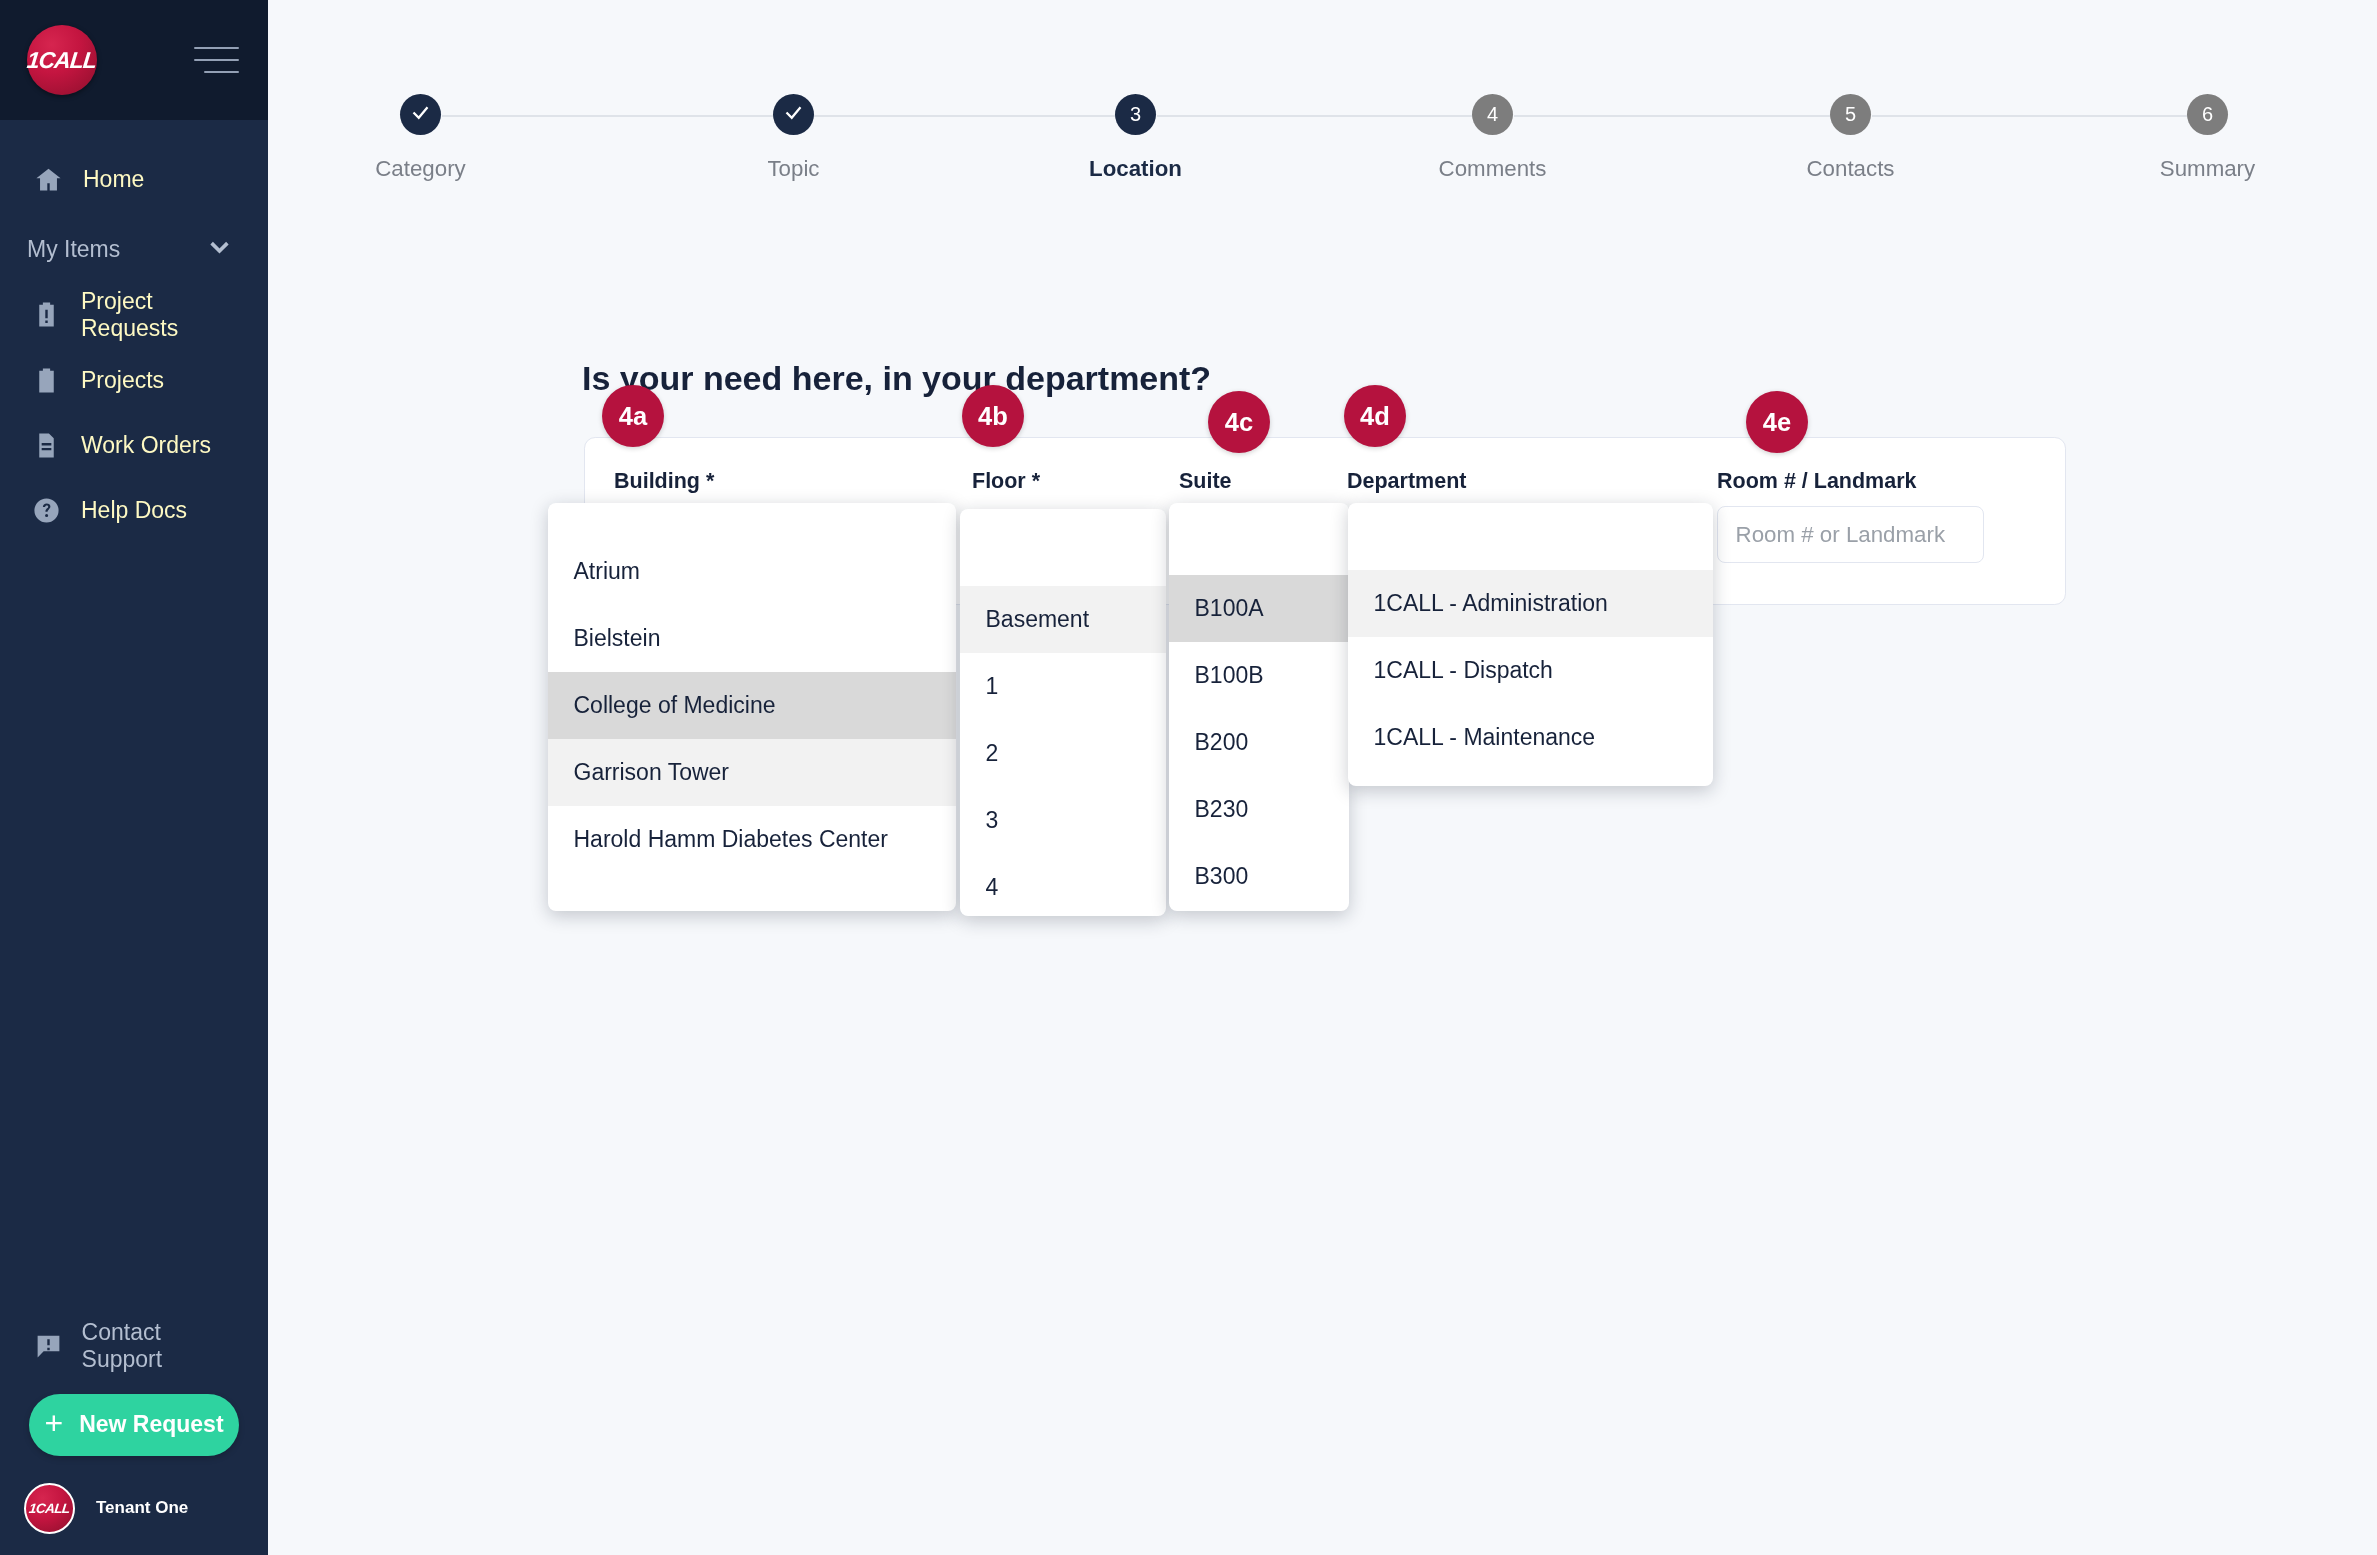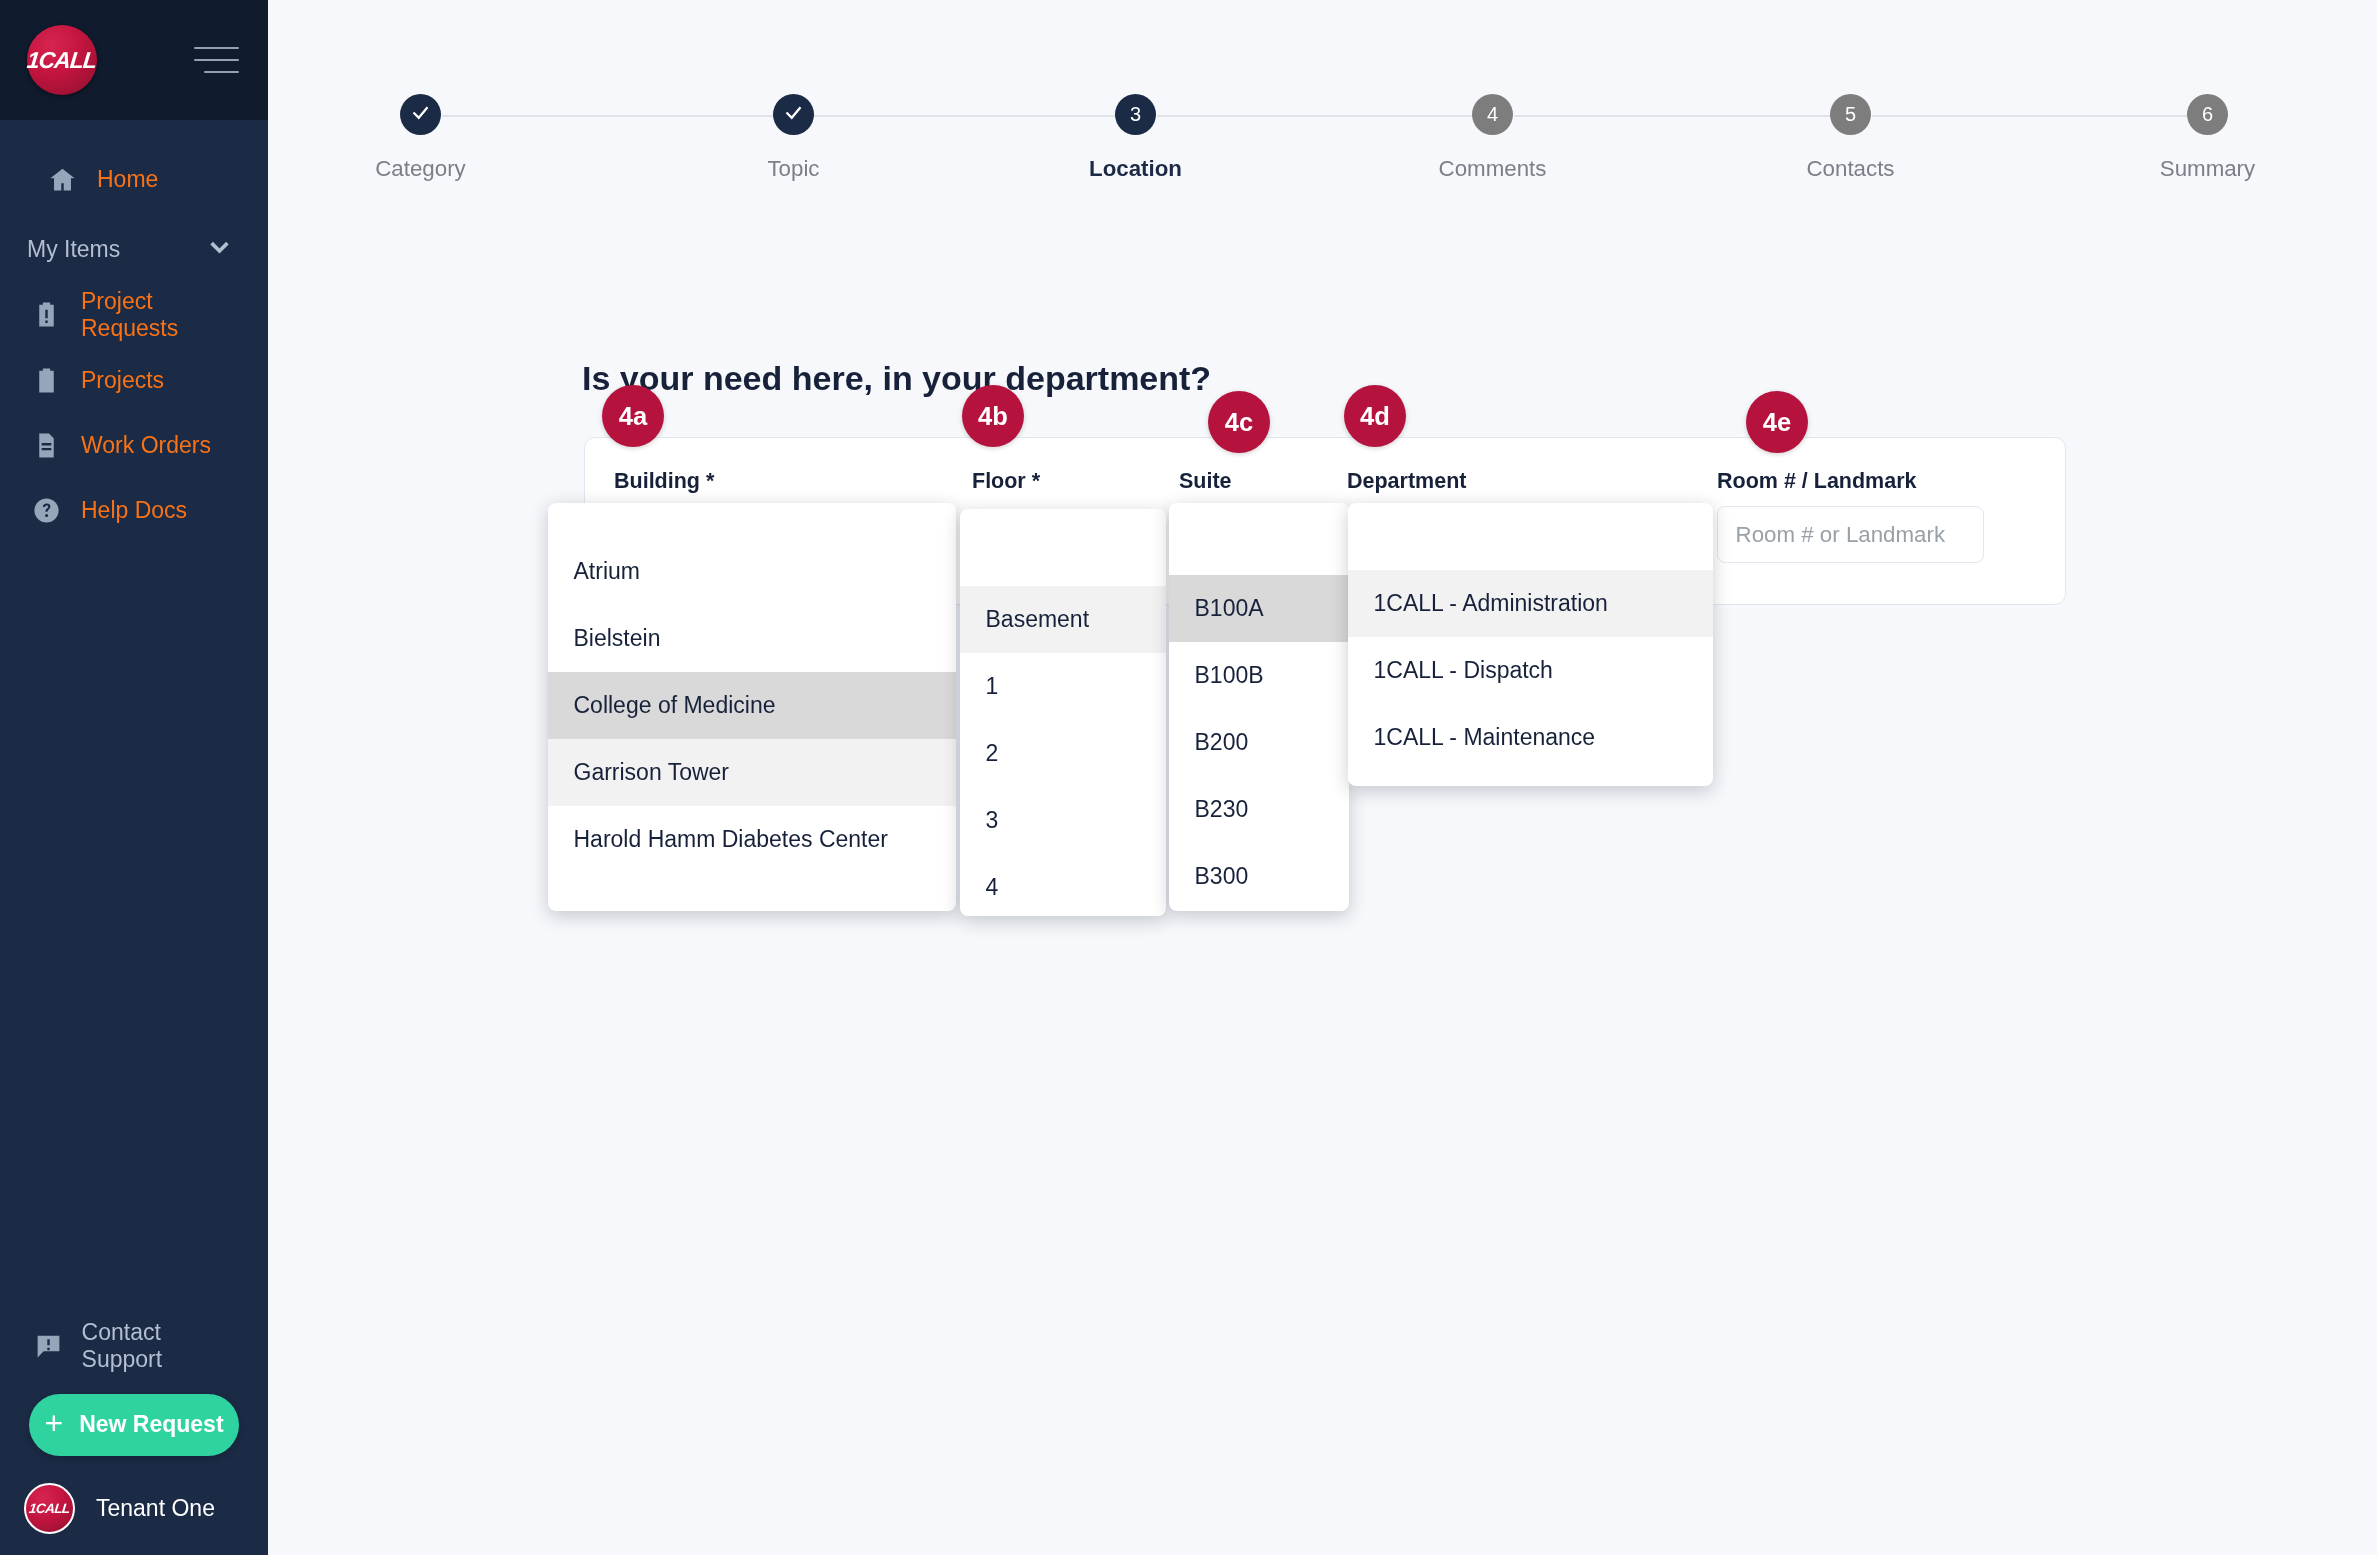--- a/index.html
+++ b/index.html
@@ -37,22 +37,22 @@
   }
   .hamburger { width: 45px; display:flex; flex-direction: column; gap: 9.6px; cursor: pointer;}
   .hamburger span { display:block; height: 2.4px; background: #93a0b5; border-radius: 1.6px; }
   .hamburger span:nth-child(1){ width: 45px; }
   .hamburger span:nth-child(2){ width: 45px; }
   .hamburger span:nth-child(3){ width: 35px; margin-left: 9.6px;}
 
   .sidebar-nav { flex: 1 1 auto; padding-top: 21px; }
   .nav-item {
     display: flex; align-items: center; gap: 19px;
-    height: 51px; padding: 0 46px;
-    color: #f97316; font-size: 23px; cursor: pointer;
+    height: 51px; padding: 0 32px;
+    color: #fef9c3; font-size: 23px; cursor: pointer;
   }
   .nav-item.section {
     color: #b3bed0; justify-content: space-between;
     padding: 0 35px 0 27px; margin-top: 19px; margin-bottom: 3.2px;
   }
   .nav-item.sub { padding-left: 30px; margin-top: 14.4px; }
   .nav-item:first-child { margin-top: 12.8px; }
   .nav-icon { width: 32px; height: 32px; display:flex; align-items:center; justify-content:center; flex: 0 0 32px;}
   .nav-icon svg { width: 29px; height: 29px; fill: #97a5bb; }
   .chev svg { width: 27px; height: 27px; fill: none; stroke: #b3bed0; stroke-width: 3.2; }
@@ -75,21 +75,21 @@
   }
   .tenant-avatar {
     width: 51px; height: 51px; border-radius: 50%;
     background: radial-gradient(circle at 35% 28%, #d6254f 0%, #c41540 45%, #8c0f2c 100%);
     border: 2.4px solid #ffffff; display:flex; align-items:center; justify-content:center;
   }
   .tenant-avatar span {
     color: #fff; font-weight: bold; font-style: italic; font-size: 13.6px;
     letter-spacing: -0.6px; transform: skewX(-6deg);
   }
-  .tenant-name { color: #ffffff; font-size: 23px; font-weight: normal; }
+  .tenant-name { color: #ffffff; font-size: 17px; font-weight: bold; }
 
   
   .stepper { position: absolute; left: 268px; top: 0; width: 2109px; height: 223px; }
   .step {
     position: absolute; top: 94px; width: 207px; margin-left: -104px;
     display: flex; flex-direction: column; align-items: center;
   }
   .step-circle {
     width: 41px; height: 41px; border-radius: 50%;
     display:flex; align-items:center; justify-content:center;

